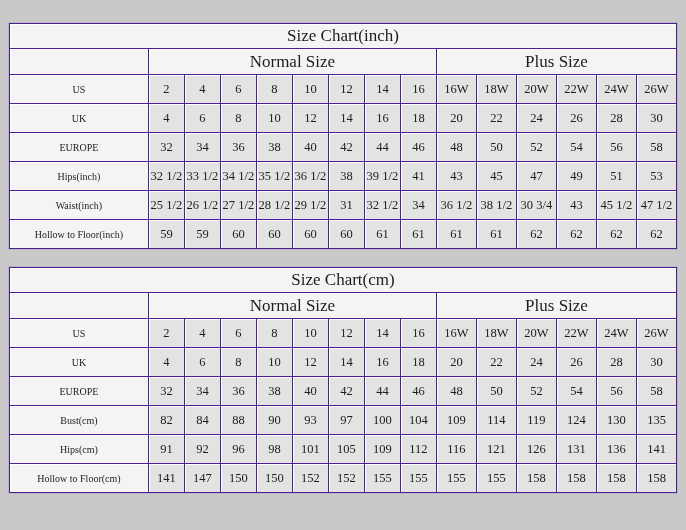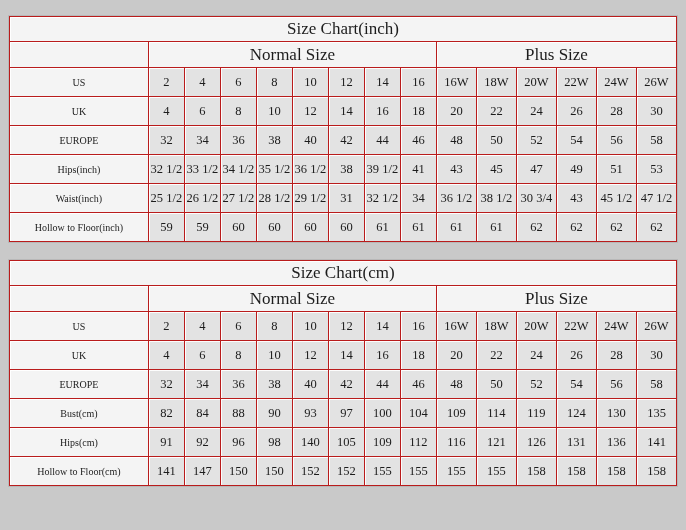--- a/index.html
+++ b/index.html
@@ -15,24 +15,24 @@
   }
   .page {
     width: 686px;
     height: 530px;
     box-sizing: border-box;
     padding-top: 6px;
   }
   table.size-table {
     table-layout: fixed;
     width: 670px;
-    margin: 9px auto;
+    margin: 16px auto;
     border-collapse: separate;
     border-spacing: 1px;
-    background: #b91c1c;
+    background: #4c1d95;
     border: 1px solid #b8b8b8;
   }
   table.size-table + table.size-table {
     margin-top: 16px;
   }
   col.c-label  { width: 138px; }
   col.c-normal { width: 35px; }
   col.c-plus   { width: 39px; }
   th, td {
     padding: 0;
@@ -301,21 +301,21 @@
           <td class="size-cell">124</td>
           <td class="size-cell">130</td>
           <td class="size-cell">135</td>
         </tr>
         <tr>
           <th class="row-label">Hips(cm)</th>
           <td class="size-cell">91</td>
           <td class="size-cell">92</td>
           <td class="size-cell">96</td>
           <td class="size-cell">98</td>
-          <td class="size-cell">140</td>
+          <td class="size-cell">101</td>
           <td class="size-cell">105</td>
           <td class="size-cell">109</td>
           <td class="size-cell">112</td>
           <td class="size-cell">116</td>
           <td class="size-cell">121</td>
           <td class="size-cell">126</td>
           <td class="size-cell">131</td>
           <td class="size-cell">136</td>
           <td class="size-cell">141</td>
         </tr>

